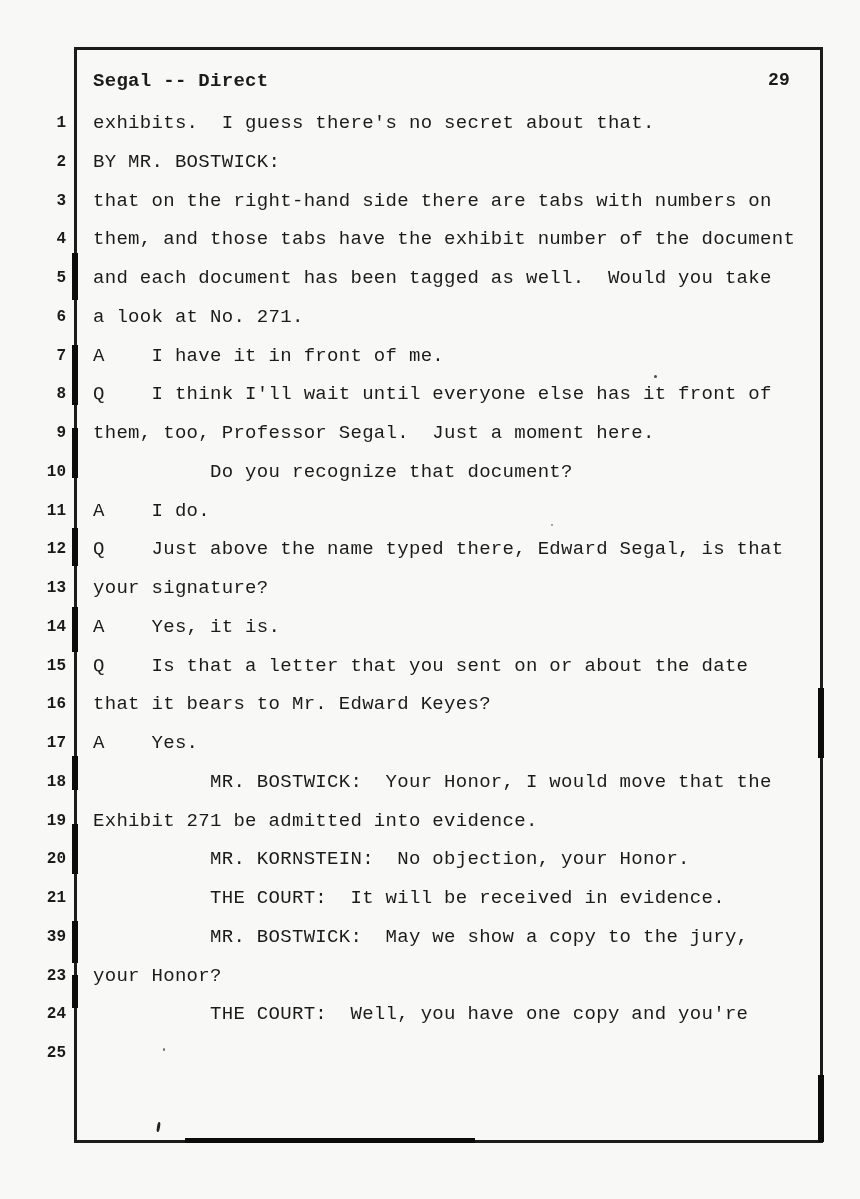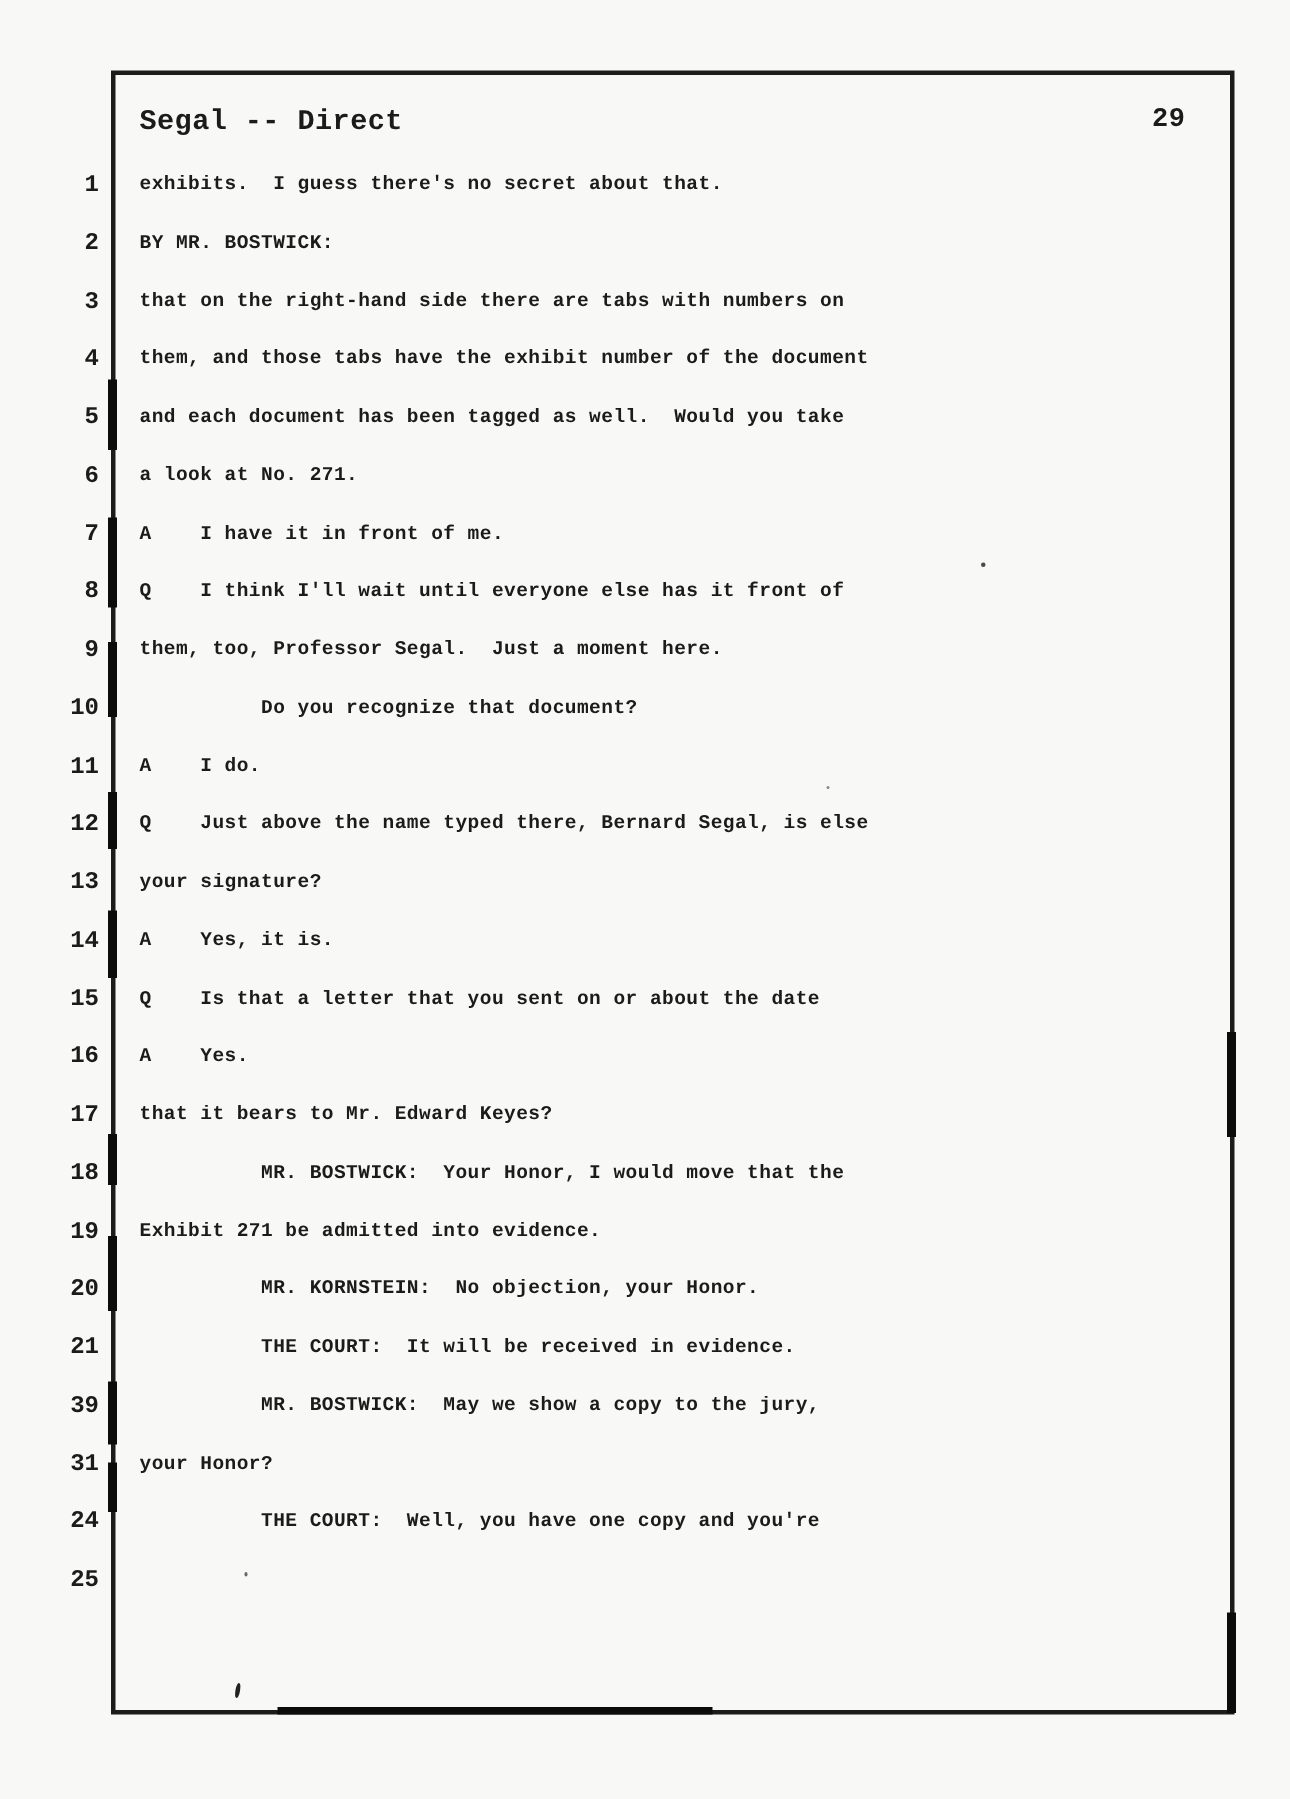--- a/index.html
+++ b/index.html
@@ -68,22 +68,22 @@
   .numbers-col .row {
     height: 38.75px;
     line-height: 38.75px;
   }
 
   .text-col {
     position: absolute;
     left: 93px;
     top: 104px;
     width: 730px;
-    font-size: 13px;
-    font-weight: bold;
+    font-size: 19px;
+    font-weight: normal;
     letter-spacing: 0.3px;
   }
   .text-col .row {
     height: 38.75px;
     line-height: 38.75px;
     white-space: pre;
   }
 
   .dot {
     position: absolute;
@@ -140,43 +140,43 @@
     <div class="row">13</div>
     <div class="row">14</div>
     <div class="row">15</div>
     <div class="row">16</div>
     <div class="row">17</div>
     <div class="row">18</div>
     <div class="row">19</div>
     <div class="row">20</div>
     <div class="row">21</div>
     <div class="row">39</div>
-    <div class="row">31</div>
+    <div class="row">23</div>
     <div class="row">24</div>
     <div class="row">25</div>
   </div>
 
   <div class="text-col">
     <div class="row">exhibits.  I guess there's no secret about that.</div>
     <div class="row">BY MR. BOSTWICK:</div>
     <div class="row">that on the right-hand side there are tabs with numbers on</div>
     <div class="row">them, and those tabs have the exhibit number of the document</div>
     <div class="row">and each document has been tagged as well.  Would you take</div>
     <div class="row">a look at No. 271.</div>
     <div class="row">A    I have it in front of me.</div>
     <div class="row">Q    I think I'll wait until everyone else has it front of</div>
     <div class="row">them, too, Professor Segal.  Just a moment here.</div>
     <div class="row">          Do you recognize that document?</div>
     <div class="row">A    I do.</div>
-    <div class="row">Q    Just above the name typed there, Bernard Segal, is else</div>
+    <div class="row">Q    Just above the name typed there, Edward Segal, is that</div>
     <div class="row">your signature?</div>
     <div class="row">A    Yes, it is.</div>
     <div class="row">Q    Is that a letter that you sent on or about the date</div>
+    <div class="row">that it bears to Mr. Edward Keyes?</div>
     <div class="row">A    Yes.</div>
-    <div class="row">that it bears to Mr. Edward Keyes?</div>
     <div class="row">          MR. BOSTWICK:  Your Honor, I would move that the</div>
     <div class="row">Exhibit 271 be admitted into evidence.</div>
     <div class="row">          MR. KORNSTEIN:  No objection, your Honor.</div>
     <div class="row">          THE COURT:  It will be received in evidence.</div>
     <div class="row">          MR. BOSTWICK:  May we show a copy to the jury,</div>
     <div class="row">your Honor?</div>
     <div class="row">          THE COURT:  Well, you have one copy and you're</div>
   </div>
 
   <div class="dot" style="left:654px;top:375px;width:3px;height:3px;"></div>

